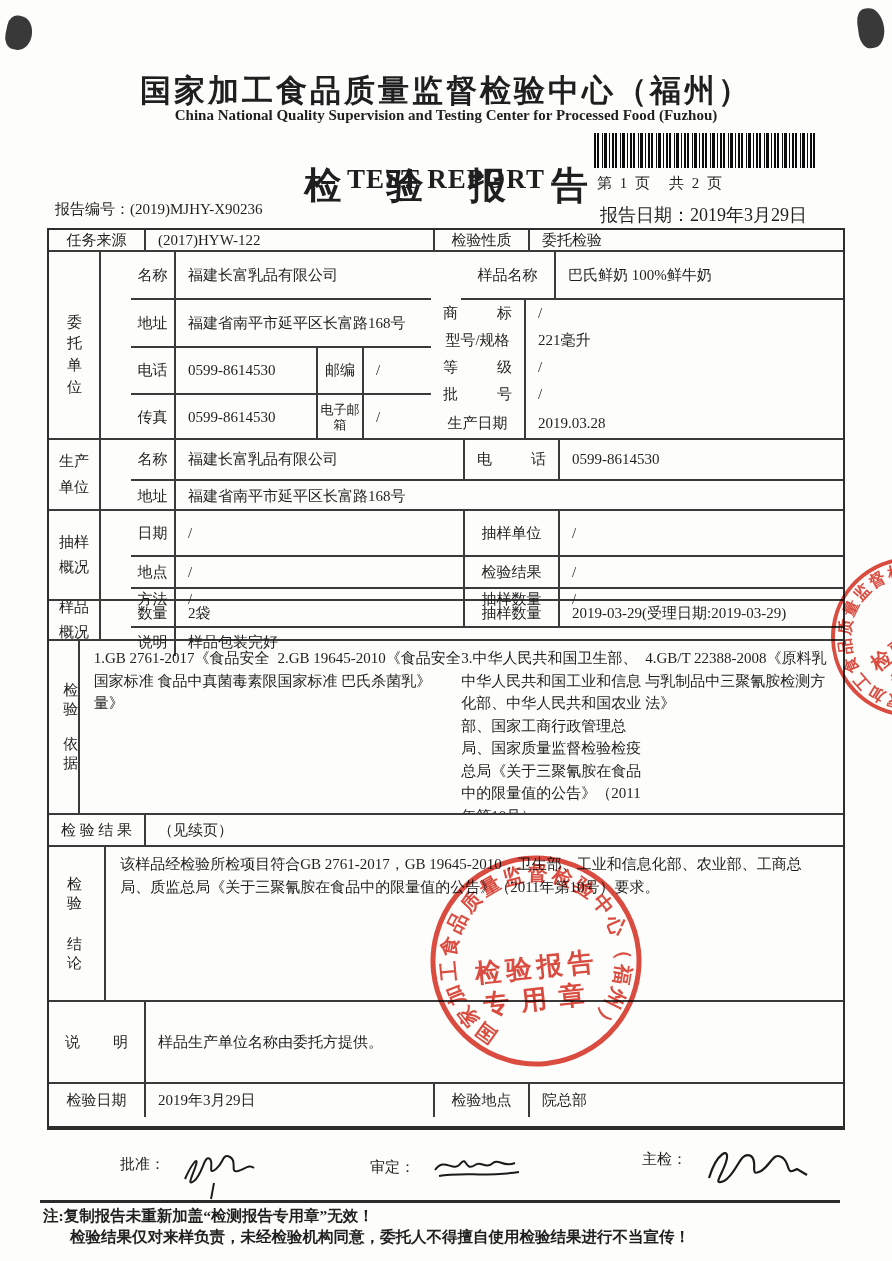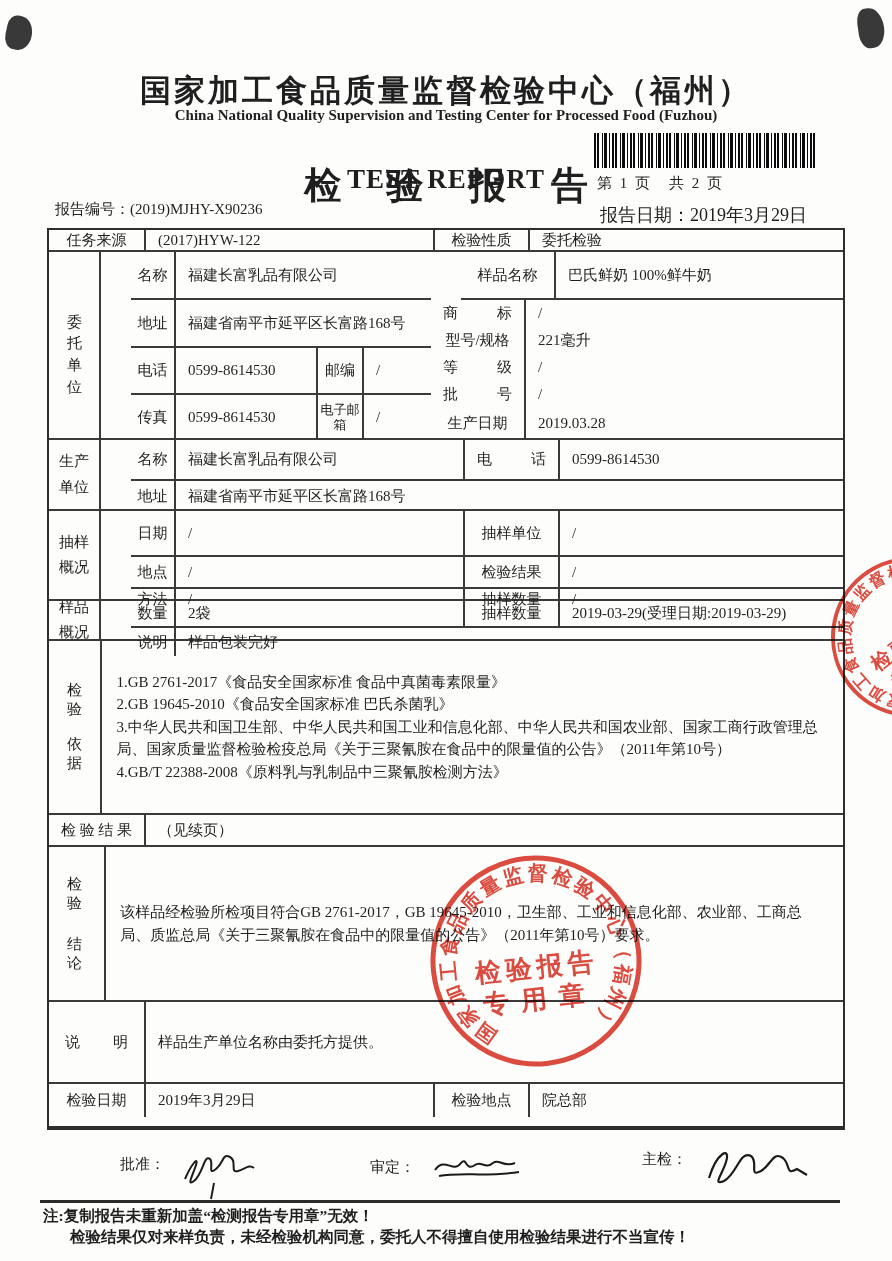--- a/index.html
+++ b/index.html
@@ -38,21 +38,21 @@
   .row.noline,.stackrow{border-bottom:none;}
   .stackrow{display:flex;flex:1 1 auto;}
   .vcell{writing-mode:vertical-lr;text-orientation:upright;letter-spacing:22px;
     display:flex;align-items:center;justify-content:center;}
   .v2{padding:0 10px;line-height:1.7;}
   .lblc{flex-direction:column;justify-content:center;}
   .w97{width:97px;} .w52{width:52px;} .w45{width:45px;} .w46{width:46px;}
   .w95{width:95px;} .w142{width:142px;} .w289{width:289px;} .w412{width:412px;}
   .fx{flex:1 1 auto;}
   .small{font-size:13px;line-height:1.15;}
-  .para{padding:6px 14px;line-height:1.5;align-items:flex-start;flex-direction:column;justify-content:center;}
+  .para{padding:6px 14px;line-height:1.5;align-items:flex-start;justify-content:center;}
   .para div{width:100%;}
   
   .sig{display:flex;align-items:flex-start;font-size:15px;}
   .sig svg{margin-left:12px;margin-top:-10px;}
   
   .rule{left:40px;top:1200px;width:800px;height:3px;background:#2b2b2b;}
   .fn{font-size:15.5px;font-weight:bold;}
   
   .stamp{mix-blend-mode:multiply;opacity:.9;pointer-events:none;}
   .artifact{background:#161616;opacity:.85;border-radius:40% 60% 55% 45%;}

